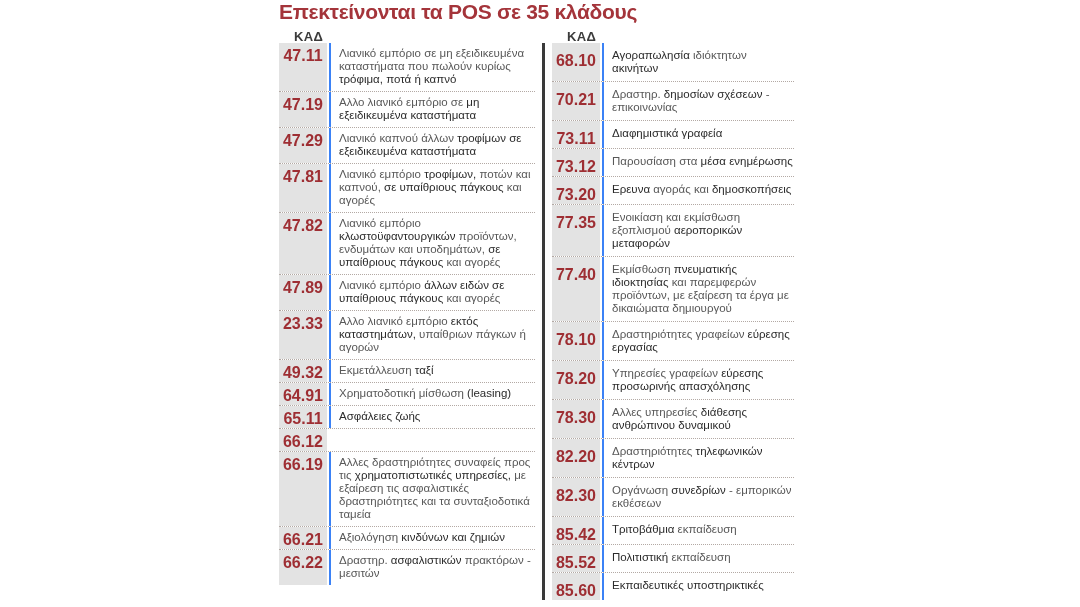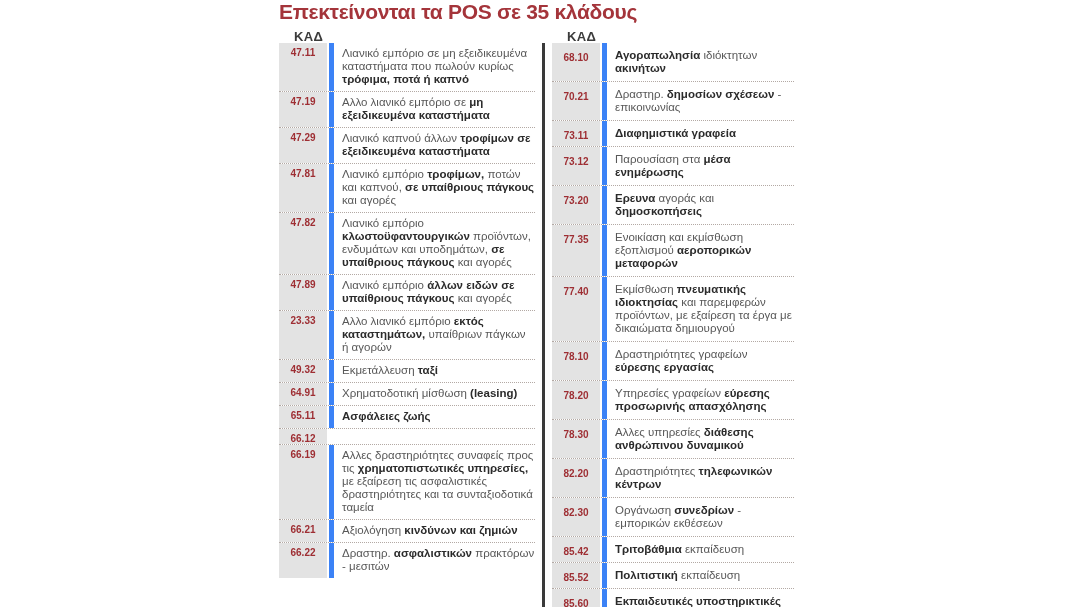--- a/index.html
+++ b/index.html
@@ -34,32 +34,32 @@
     height:17px;
   }
   .mid{width:3px;background:var(--divider);margin:17px 7px 0 7px;}
   .rows{display:flex;flex-direction:column;}
   .row{display:flex;align-items:stretch;}
   .row.sep{border-top:1px dotted var(--dot);}
   .code{
     flex:none;width:48px;
     background:var(--badge-bg);
     color:var(--code-red);
-    font-weight:bold;font-size:10px;
+    font-weight:bold;font-size:16px;
     text-align:center;padding-top:4px;
   }
   .desc{
     flex:1;
-    border-left:5px solid #3b82f6;margin-left:2px;
+    border-left:2px solid #3b82f6;margin-left:2px;
     padding:4px 0 5px 8px;
     font-size:11.5px;line-height:13px;color:var(--text);
   }
   .col.right .desc{padding-top:5.5px;padding-bottom:6.5px;}
   .col.right .code{padding-top:9px;}
-  .desc .b{font-weight:bold;color:var(--text-bold);}
+  .desc .b{font-weight:normal;color:var(--text-bold);}
 </style>
 </head>
 <body>
 
 <div class="wrap">
   <div class="title">Επεκτείνονται τα POS σε 35 κλάδους</div>
 
   <div class="table">
     <div class="col left">
       <div class="kad-header">ΚΑΔ</div>

